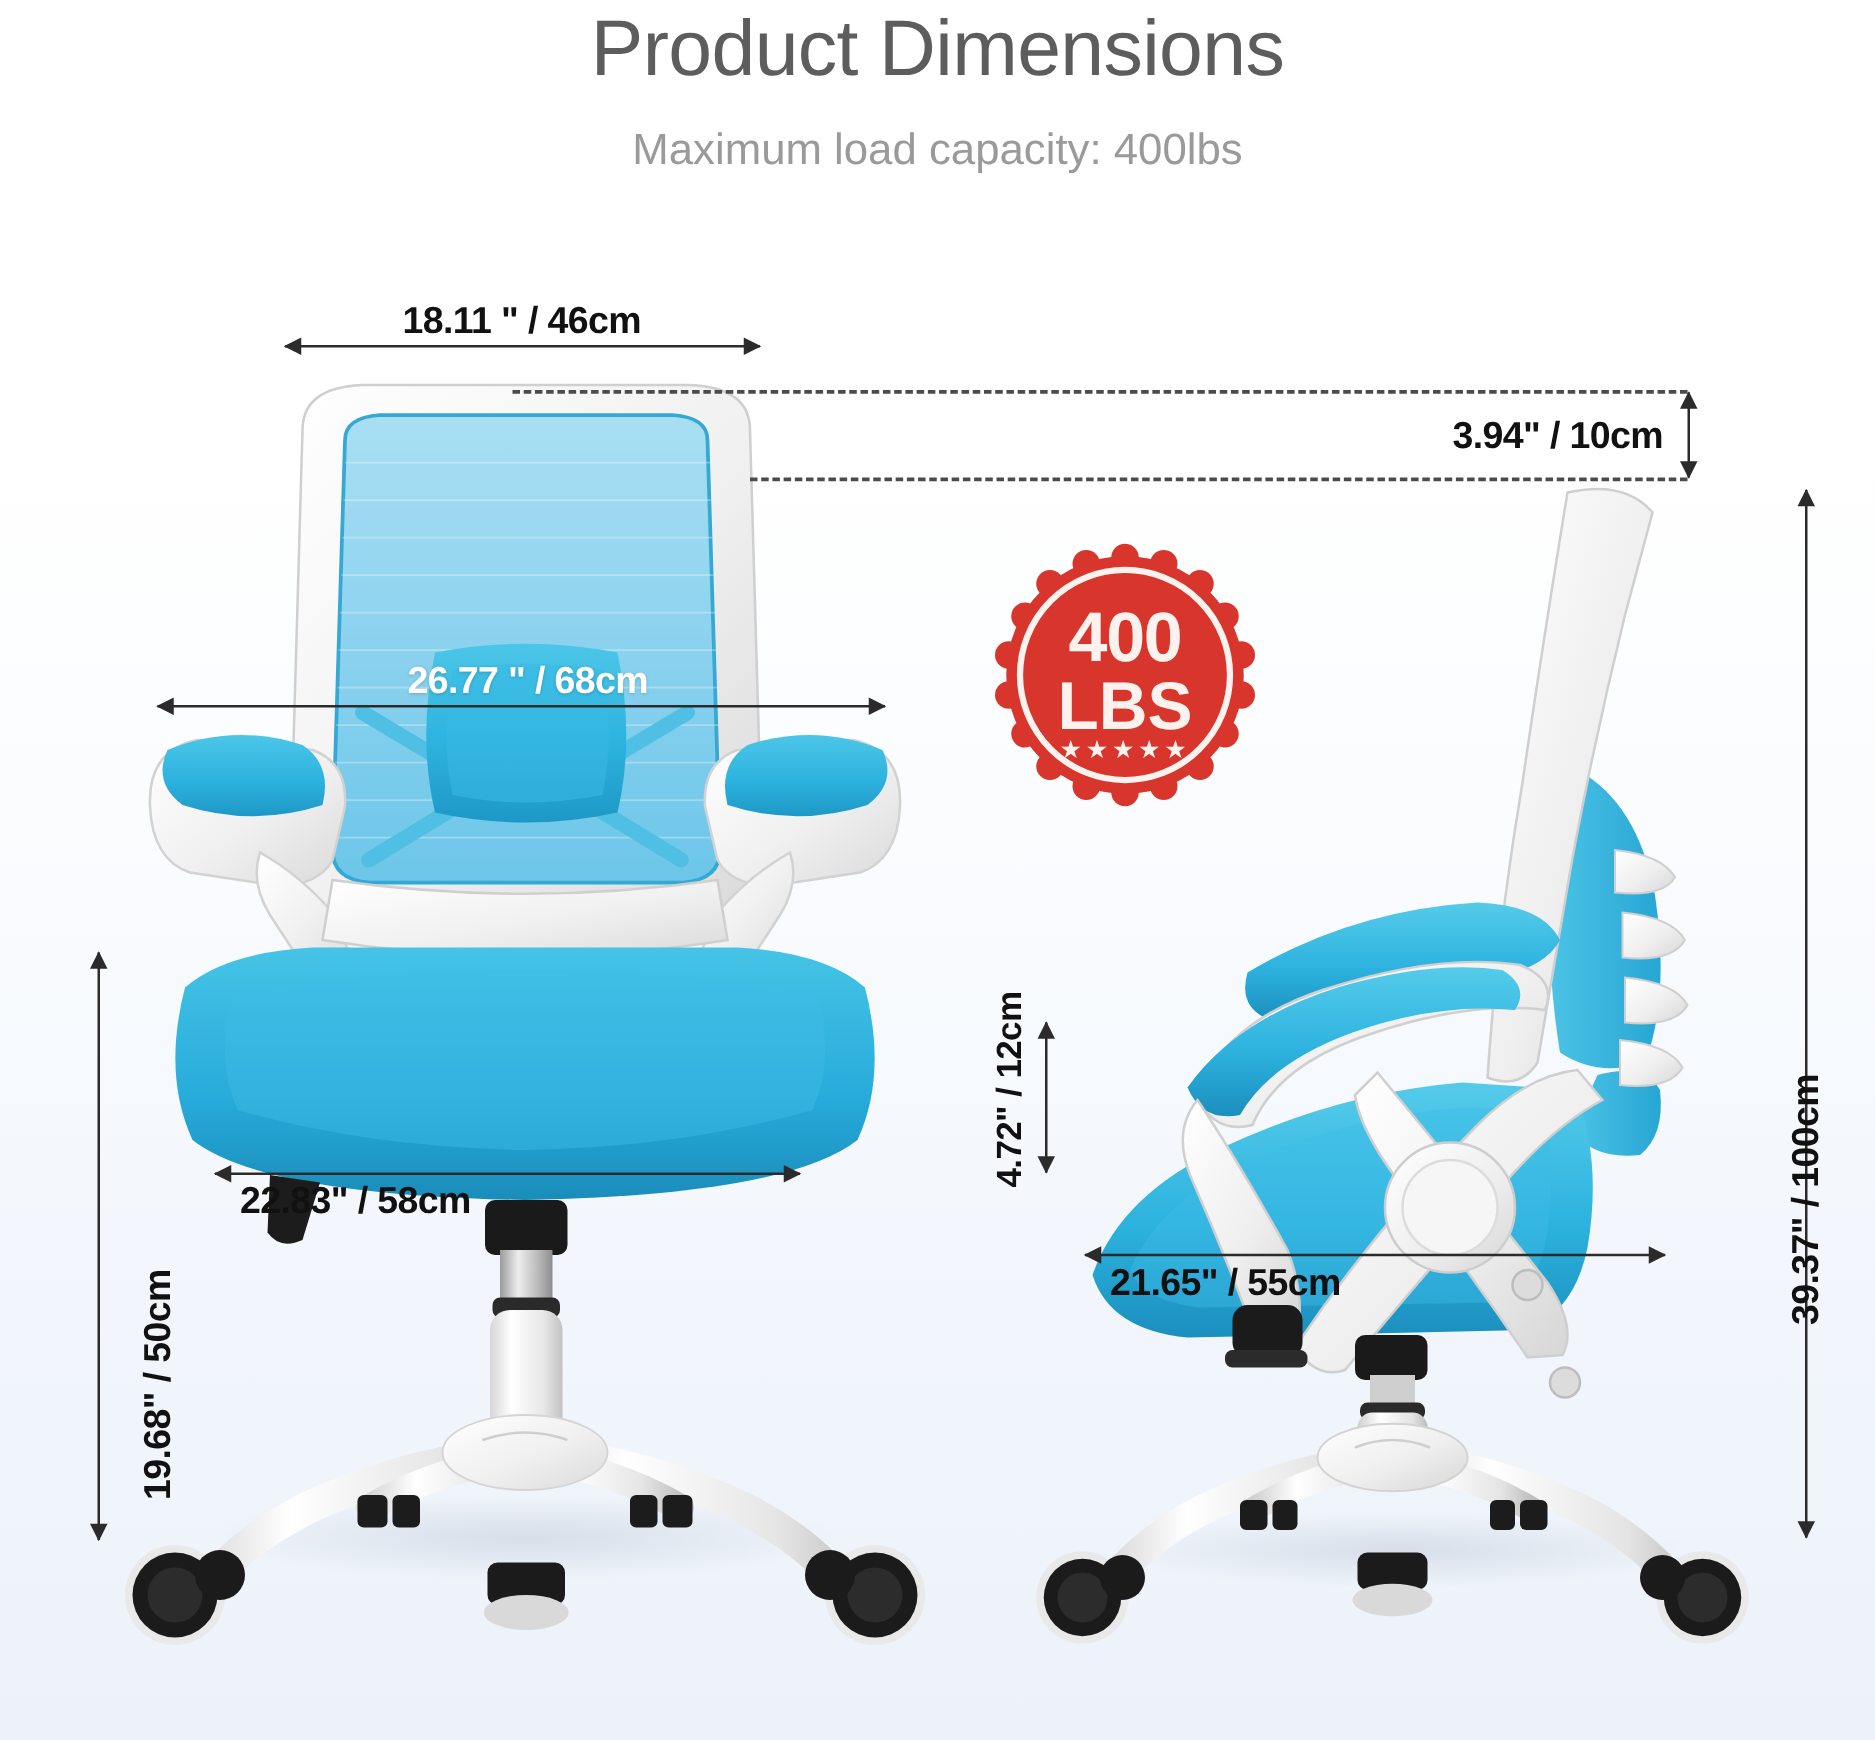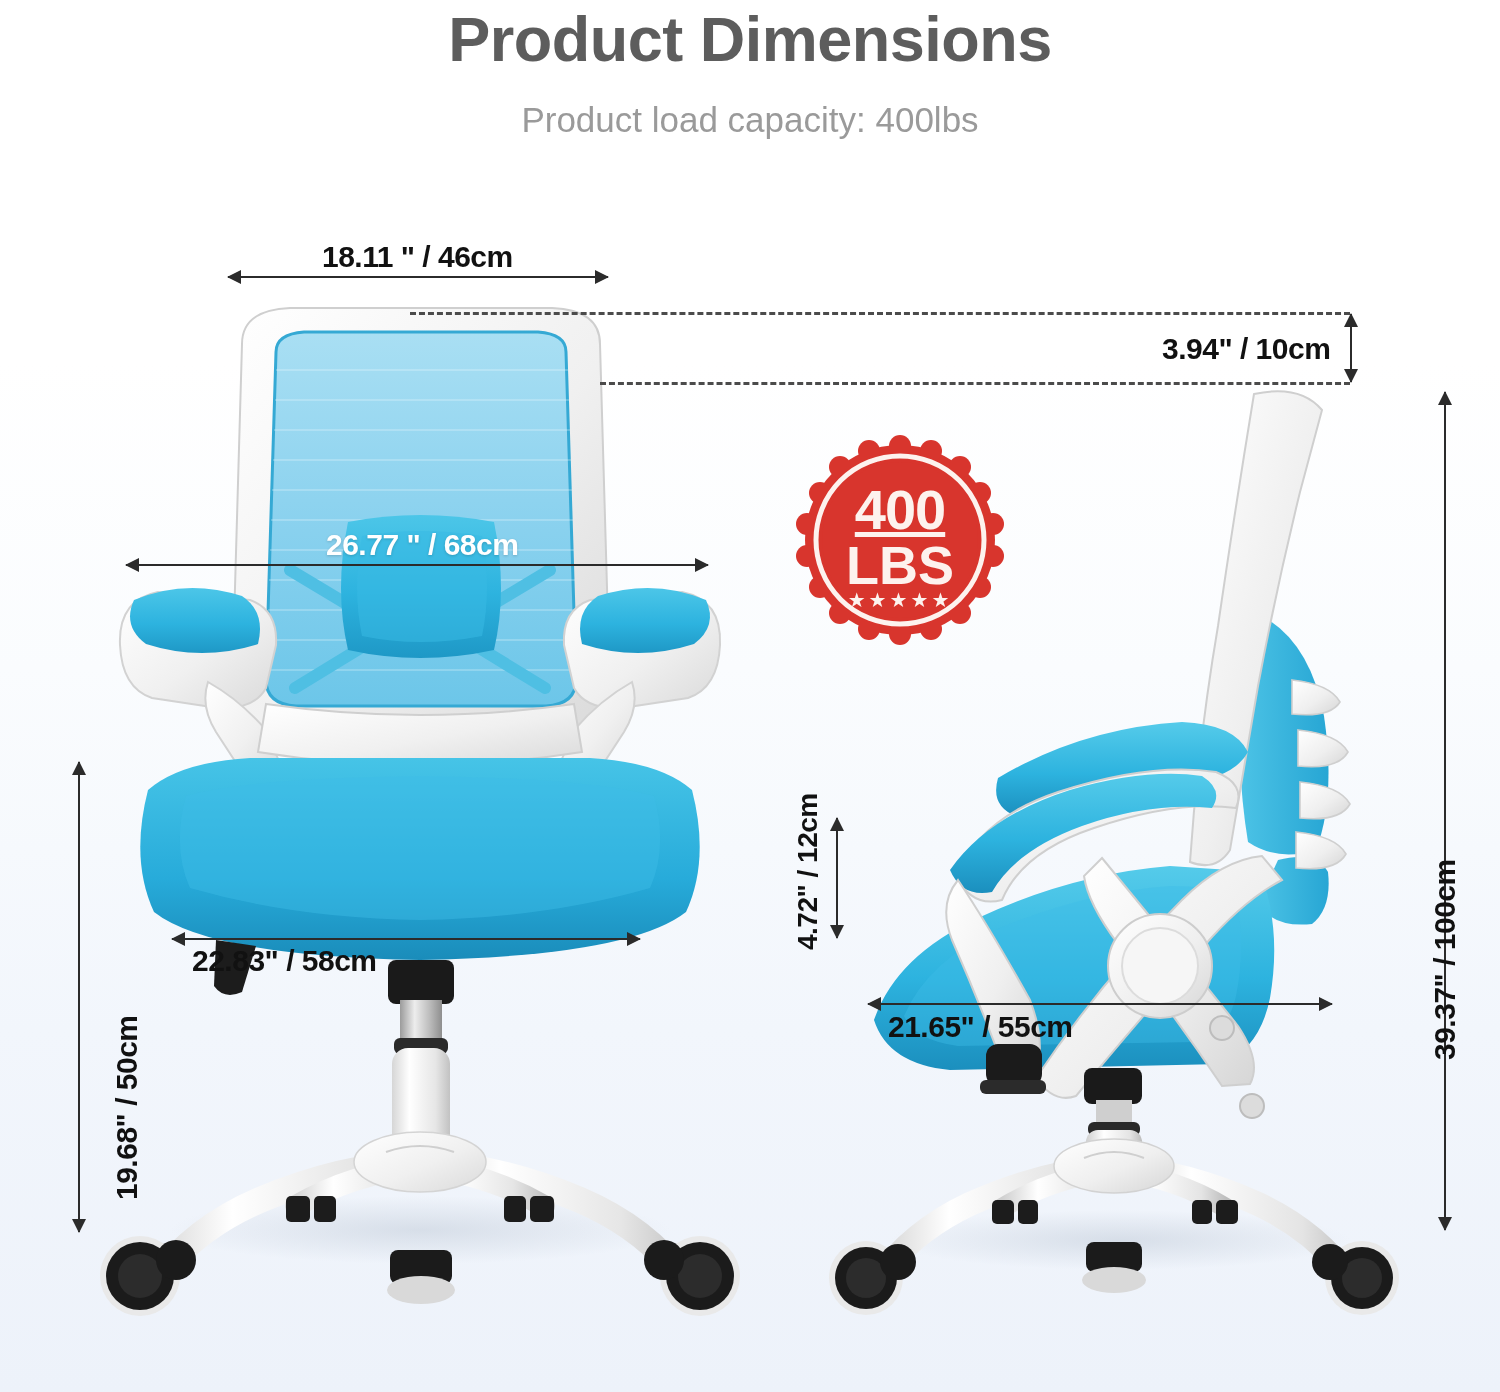--- a/index.html
+++ b/index.html
@@ -11,21 +11,21 @@
   }
   #page{
     position:relative;width:1500px;height:1392px;
     background:linear-gradient(180deg,#ffffff 0%,#ffffff 26%,#fafcfe 48%,#f2f6fc 74%,#edf2fa 100%);
     overflow:hidden;
   }
 
   
   .title{
     position:absolute;left:0;top:6px;width:1500px;text-align:center;
-    font-size:63px;font-weight:bold;color:#5d5d5d;letter-spacing:-0.5px;
+    font-size:63px;font-weight:normal;color:#5d5d5d;letter-spacing:-0.5px;
     line-height:1.05;
   }
   .subtitle{
     position:absolute;left:0;top:100px;width:1500px;text-align:center;
     font-size:35px;font-weight:normal;color:#9a9a9a;letter-spacing:0px;
   }
 
   
   .dim{
     position:absolute;
@@ -58,38 +58,38 @@
     position:absolute;height:0;border-top:3px dashed #4b4b4b;
   }
 
   
   .badge{position:absolute;width:200px;height:200px;}
   .badge .b-txt{
     position:absolute;left:0;top:0;width:200px;height:200px;
     display:flex;flex-direction:column;align-items:center;justify-content:center;
     color:#fdf2ee;font-weight:bold;line-height:1;
   }
-  .badge .b-n{font-size:56px;letter-spacing:-1px;margin-top:-6px;text-decoration:underline;}
+  .badge .b-n{font-size:56px;letter-spacing:-1px;margin-top:-6px;}
   .badge .b-l{font-size:54px;letter-spacing:0px;margin-top:0;}
   .badge .b-stars{
     position:absolute;left:0;bottom:30px;width:200px;text-align:center;
     color:#fdf2ee;font-size:20px;letter-spacing:3px;line-height:1;
   }
 
   
   .chair{position:absolute;}
   svg{display:block;overflow:visible;}
 </style>
 </head>
 <body>
 
 <div id="page">
 
   <div class="title">Product Dimensions</div>
-  <div class="subtitle">Product load capacity: 400lbs</div>
+  <div class="subtitle">Maximum load capacity: 400lbs</div>
 
   <div class="chair" style="left:90px;top:300px;width:660px;height:990px;">
     <svg width="660" height="990" viewBox="0 0 660 990">
       <defs>
         <linearGradient id="meshG" x1="0" y1="0" x2="0" y2="1">
           <stop offset="0%" stop-color="#a9dff3"></stop>
           <stop offset="45%" stop-color="#8ed3ef"></stop>
           <stop offset="100%" stop-color="#6cc6e9"></stop>
         </linearGradient>
         <linearGradient id="cushG" x1="0" y1="0" x2="0" y2="1">

